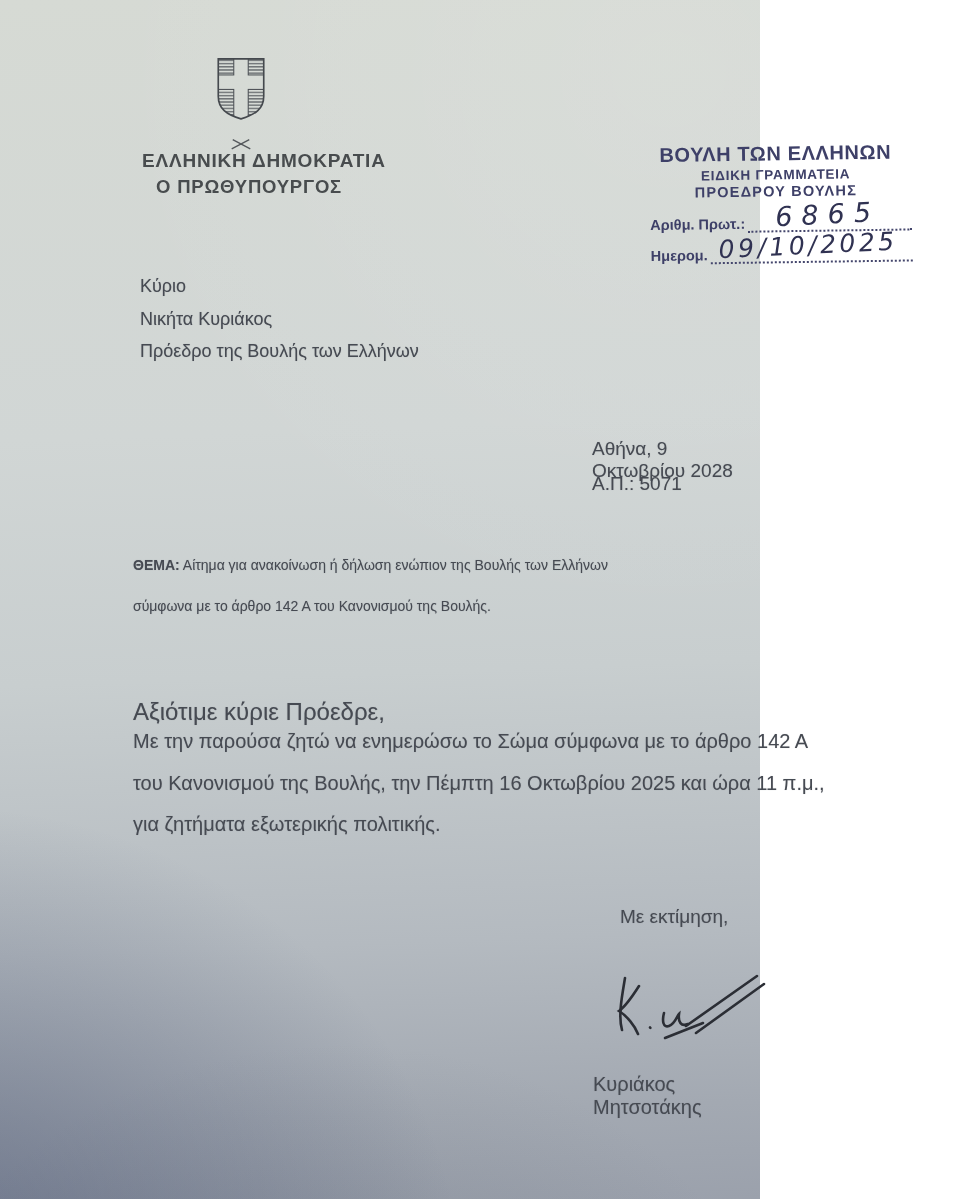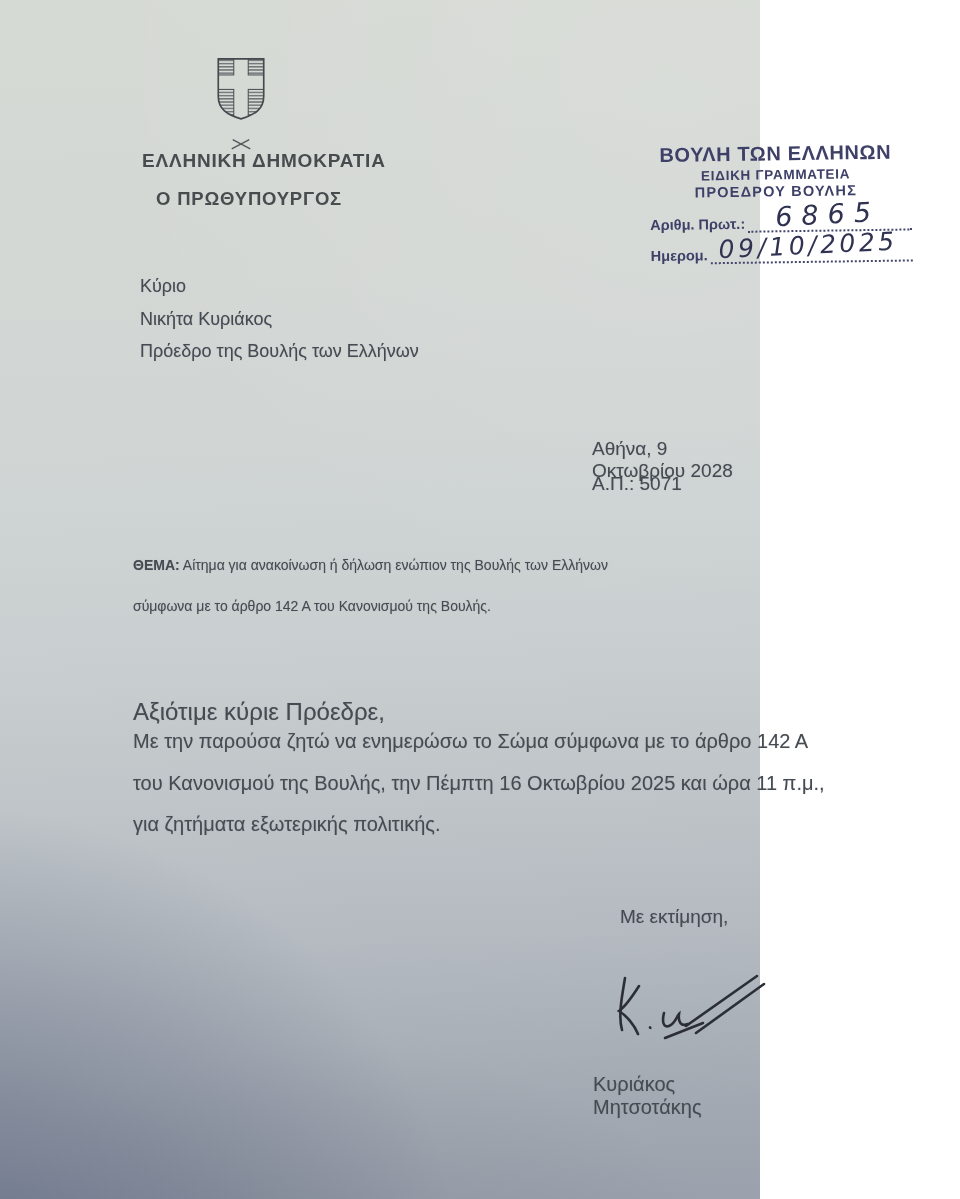--- a/index.html
+++ b/index.html
@@ -15,21 +15,21 @@
       radial-gradient(115% 68% at -8% 108%, rgba(58,70,102,0.52), transparent 60%),
       radial-gradient(95% 50% at 45% 118%, rgba(96,104,118,0.32), transparent 62%),
       linear-gradient(178deg, #d6dad4 0%, #d1d6d5 36%, #c8cecf 56%, #b4bac0 78%, #a3a9b2 92%, #9ba1ac 100%);
   }
 
   .typed { color: #464a52; text-shadow: 0 0 1px rgba(70,74,82,0.28); }
   .abs { position: absolute; }
 
   
   .lh1 { left: 142px; top: 150px; font-size: 19px; font-weight: 600; letter-spacing: 0.8px; color: #484c4e; }
-  .lh2 { left: 156px; top: 188px; font-size: 18.5px; font-weight: 600; letter-spacing: 0.8px; color: #484c4e; }
+  .lh2 { left: 156px; top: 176px; font-size: 18.5px; font-weight: 600; letter-spacing: 0.8px; color: #484c4e; }
 
   
   .stamp {
     left: 650px; top: 142px; width: 300px;
     transform: rotate(-0.8deg);
     color: #3e4068;
   }
   .stamp .org   { text-align: center; width: 252px; font-size: 20px; font-weight: 700; letter-spacing: 0.6px; }
   .stamp .dept1 { text-align: center; width: 252px; font-size: 13.5px; font-weight: 700; letter-spacing: 0.7px; margin-top: 2px; }
   .stamp .dept2 { text-align: center; width: 252px; font-size: 14.5px; font-weight: 700; letter-spacing: 1.2px; margin-top: 1px; }

